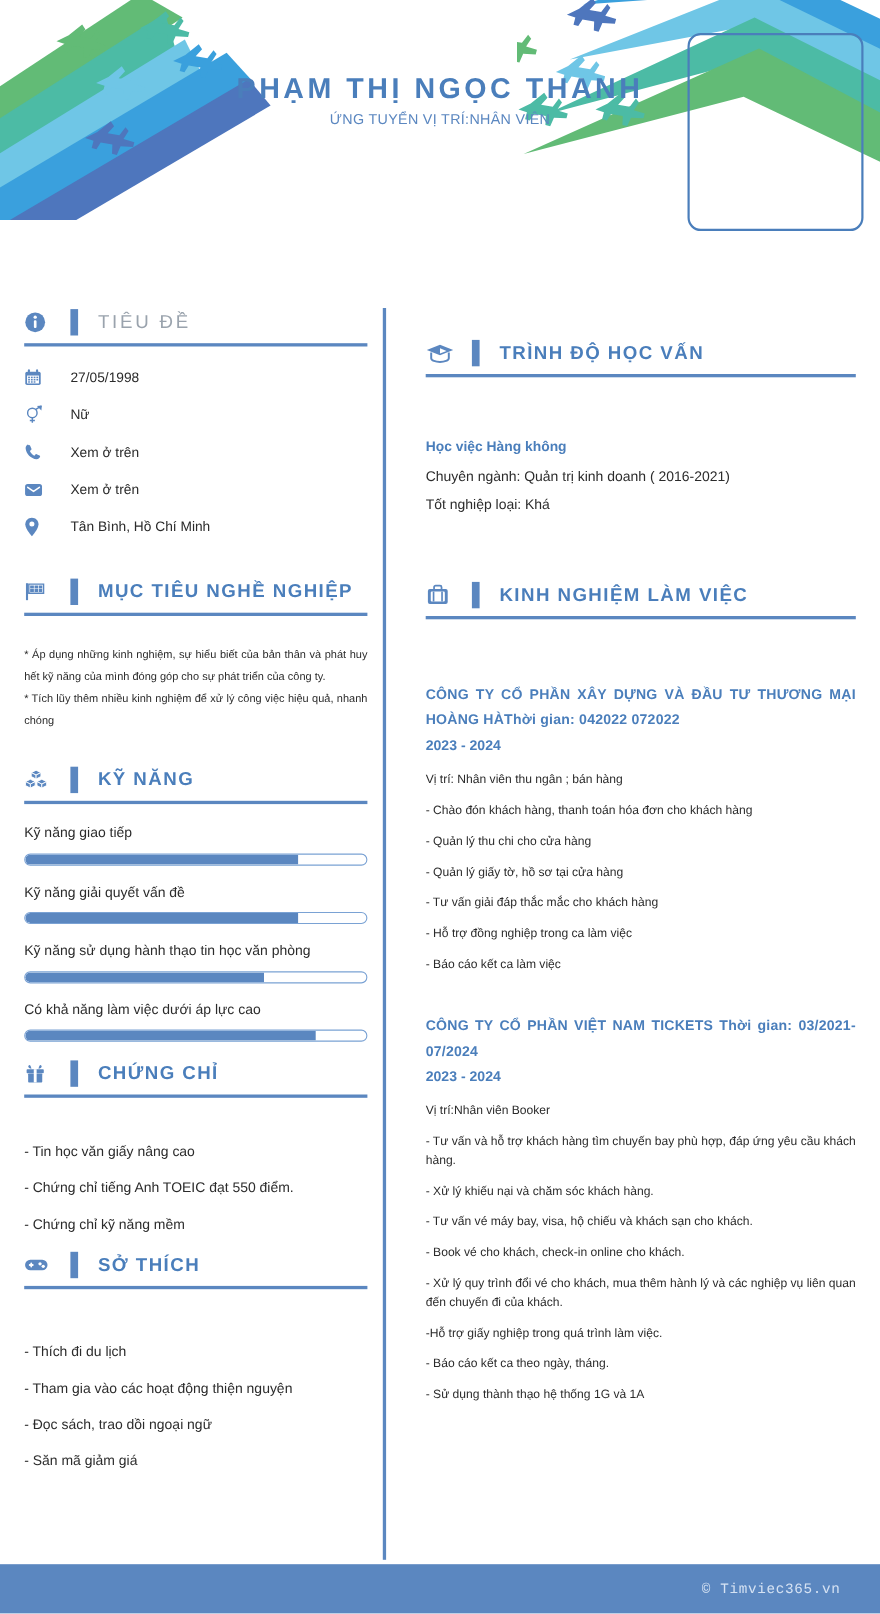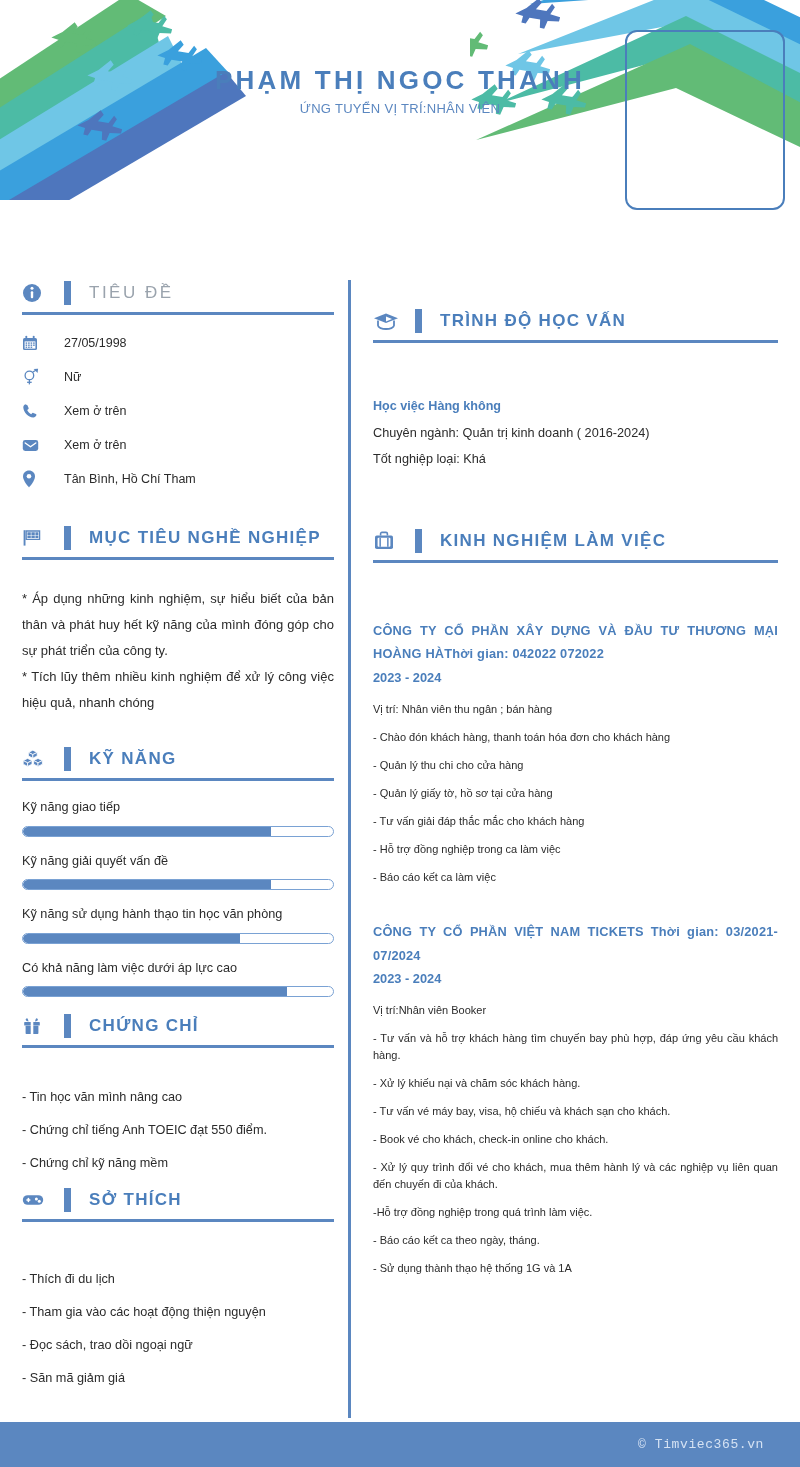--- a/index.html
+++ b/index.html
@@ -79,21 +79,21 @@
   }
   #col-divider {
     width: 3px;
     background: #5b87c0;
     margin-top: 40px;
     margin-bottom: 0px;
     flex: 0 0 3px;
   }
   #col-right {
     flex: 1;
-    padding: 40px 22px 0 22px;
+    padding: 40px 22px 0 36px;
     position: relative;
   }
 
   
   .sec-head {
     display: flex;
     align-items: center;
     border-bottom: 3px solid #5b87c0;
     padding-bottom: 6px;
     margin-bottom: 4px;
@@ -143,21 +143,21 @@
     justify-content: flex-start;
   }
   .contact-txt {
     font-size: 12.5px;
     color: #2b2b2b;
     line-height: 1.3;
   }
 
   
   .para {
-    font-size: 13px;
+    font-size: 10px;
     color: #2b2b2b;
     line-height: 2.0;
     text-align: justify;
   }
   .block-gap-top { margin-top: 26px; }
 
   .bullet-list { margin-top: 12px; }
   .bullet-line {
     font-size: 12.7px;
     color: #2b2b2b;
@@ -383,21 +383,21 @@
           <span class="contact-txt">Xem ở trên</span>
         </div>
 
         <div class="contact-row">
           <span class="contact-ico">
             <svg width="14" height="18" viewBox="0 0 14 18">
                 <path d="M7 0.6 C3.6 0.6 1 3.2 1 6.5 C1 11 7 17.4 7 17.4 C7 17.4 13 11 13 6.5 C13 3.2 10.4 0.6 7 0.6 Z" fill="#5b87c0"></path>
                 <circle cx="7" cy="6.3" r="2.3" fill="#fff"></circle>
               </svg>
           </span>
-          <span class="contact-txt">Tân Bình, Hồ Chí Tham</span>
+          <span class="contact-txt">Tân Bình, Hồ Chí Minh</span>
         </div>
       </div>
 
       <div class="sec-head" style="margin-top:36px;">
         <span class="sec-icon">
           <svg width="20" height="20" viewBox="0 0 20 20">
               <rect x="1.6" y="2.2" width="1.9" height="15.4" fill="#5b87c0"></rect>
               <path d="M4.2 3 L17.6 3 L17.6 11.4 L4.2 11.4 Z" fill="none" stroke="#5b87c0" stroke-width="1.3"></path>
               <path d="M5.4 4.3 l3.4 0 l0 2.6 l-3.4 0 z M9.4 4.3 l3.4 0 l0 2.6 l-3.4 0 z M13.4 4.3 l3 0 l0 2.6 l-3 0 z M5.4 7.5 l3.4 0 l0 2.6 l-3.4 0 z M9.4 7.5 l3.4 0 l0 2.6 l-3.4 0 z M13.4 7.5 l3 0 l0 2.6 l-3 0 z" fill="#5b87c0"></path>
             </svg>
@@ -463,21 +463,21 @@
               <path d="M14.4 2.2 C15.6 2.2 16.3 3.3 15.7 4.3 C15.3 5 14.3 5.4 13 5.5 C13.4 4 13.7 2.9 14.4 2.2 Z" fill="#5b87c0"></path>
               <rect x="2.2" y="6" width="15.6" height="3.6" rx="0.7" fill="#5b87c0"></rect>
               <rect x="3.6" y="9.8" width="12.8" height="8.2" rx="0.7" fill="#5b87c0"></rect>
               <rect x="8.7" y="6" width="2.6" height="12" fill="#fff"></rect>
             </svg>
         </span>
         <span class="sec-bar"></span>
         <span class="sec-title">CHỨNG CHỈ</span>
       </div>
       <div class="bullet-list" style="margin-top:40px;">
-        <div class="bullet-line">- Tin học văn mình nâng cao</div>
+        <div class="bullet-line">- Tin học văn giấy nâng cao</div>
         <div class="bullet-line">- Chứng chỉ tiếng Anh TOEIC đạt 550 điểm.</div>
         <div class="bullet-line">- Chứng chỉ kỹ năng mềm</div>
       </div>
 
       <div class="sec-head" style="margin-top:10px;">
         <span class="sec-icon">
           <svg width="22" height="16" viewBox="0 0 22 16">
               <rect x="0.8" y="3.2" width="20.4" height="9.6" rx="4.8" fill="#5b87c0"></rect>
               <rect x="4.2" y="7.2" width="4.4" height="1.6" rx="0.8" fill="#fff"></rect>
               <rect x="5.6" y="5.8" width="1.6" height="4.4" rx="0.8" fill="#fff"></rect>
@@ -506,21 +506,21 @@
               <path d="M13 2.4 L25 7.2 L13 12 L1 7.2 Z" fill="#5b87c0"></path>
               <path d="M5 9.4 L5 14.6 C5 16.6 9 18 13 18 C17 18 21 16.6 21 14.6 L21 9.4" fill="none" stroke="#5b87c0" stroke-width="1.8"></path>
               <path d="M13 5.6 L19 8 L13 10.4" fill="#fff"></path>
             </svg>
         </span>
         <span class="sec-bar"></span>
         <span class="sec-title">TRÌNH ĐỘ HỌC VẤN</span>
       </div>
       <div style="margin-top:56px;">
         <div class="edu-school">Học việc Hàng không</div>
-        <div class="edu-line">Chuyên ngành: Quản trị kinh doanh ( 2016-2024)</div>
+        <div class="edu-line">Chuyên ngành: Quản trị kinh doanh ( 2016-2021)</div>
         <div class="edu-line">Tốt nghiệp loại: Khá</div>
       </div>
 
       <div class="sec-head" style="margin-top:58px;">
         <span class="sec-icon">
           <svg width="22" height="20" viewBox="0 0 22 20">
               <path d="M7.6 4.4 L7.6 2.8 C7.6 2 8.2 1.4 9 1.4 L13 1.4 C13.8 1.4 14.4 2 14.4 2.8 L14.4 4.4" fill="none" stroke="#5b87c0" stroke-width="1.6"></path>
               <rect x="2" y="4.4" width="18" height="13.6" rx="1.8" fill="#5b87c0"></rect>
               <rect x="4.6" y="6.8" width="12.8" height="9" rx="1" fill="#fff"></rect>
               <rect x="6.4" y="6.8" width="1.5" height="9" fill="#5b87c0"></rect>
@@ -545,21 +545,21 @@
 
       <div class="entry" style="margin-top:34px;">
         <div class="entry-title">CÔNG TY CỔ PHẦN VIỆT NAM TICKETS Thời gian: 03/2021-07/2024</div>
         <div class="entry-sub">2023 - 2024</div>
         <div class="entry-line">Vị trí:Nhân viên Booker</div>
         <div class="entry-line">- Tư vấn và hỗ trợ khách hàng tìm chuyến bay phù hợp, đáp ứng yêu cầu khách hàng.</div>
         <div class="entry-line">- Xử lý khiếu nại và chăm sóc khách hàng.</div>
         <div class="entry-line">- Tư vấn vé máy bay, visa, hộ chiếu và khách sạn cho khách.</div>
         <div class="entry-line">- Book vé cho khách, check-in online cho khách.</div>
         <div class="entry-line">- Xử lý quy trình đổi vé cho khách, mua thêm hành lý và các nghiệp vụ liên quan đến chuyến đi của khách.</div>
-        <div class="entry-line">-Hỗ trợ đồng nghiệp trong quá trình làm việc.</div>
+        <div class="entry-line">-Hỗ trợ giấy nghiệp trong quá trình làm việc.</div>
         <div class="entry-line">- Báo cáo kết ca theo ngày, tháng.</div>
         <div class="entry-line">- Sử dụng thành thạo hệ thống 1G và 1A</div>
       </div>
     </div>
   </div>
 
   <div id="footer">
     <span id="footer-text">© Timviec365.vn</span>
   </div>
 

